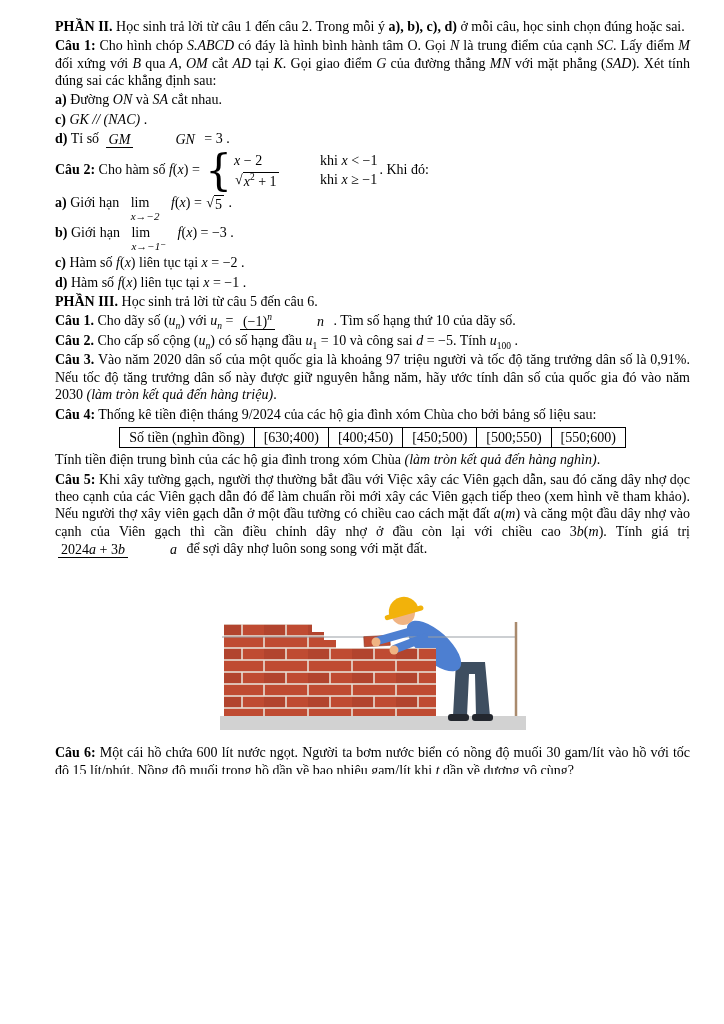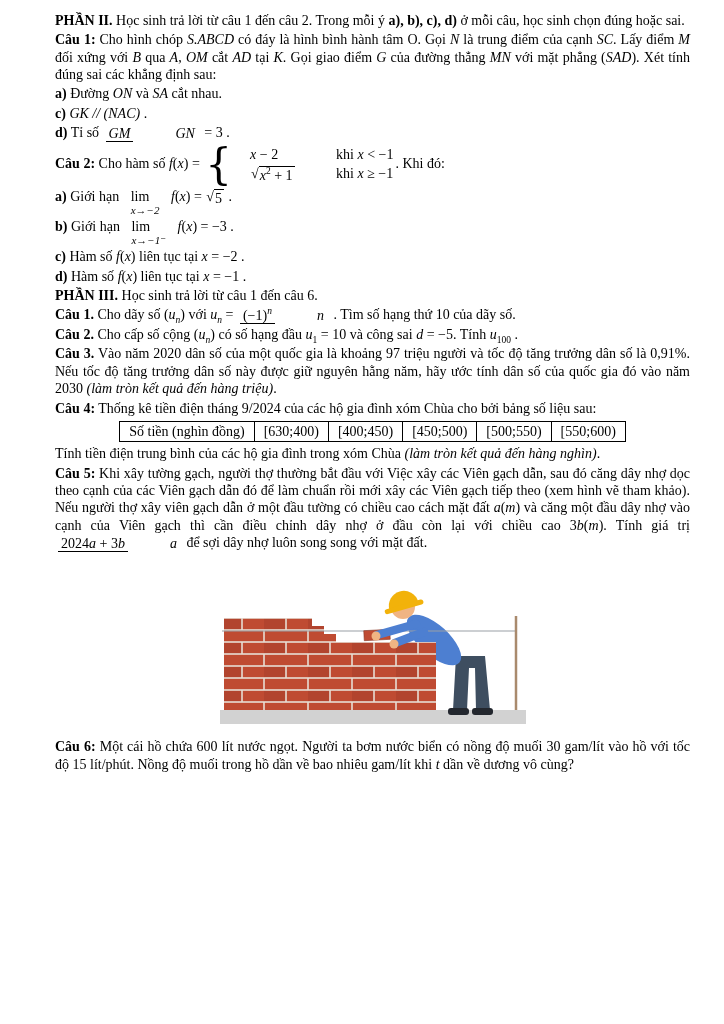--- a/index.html
+++ b/index.html
@@ -1,20 +1,20 @@
 <!DOCTYPE html>
 <html><head>
 <meta charset="utf-8">
 <style>
   * { margin:0; padding:0; box-sizing:border-box; }
   html,body { background:#ffffff; }
   body { font-family:"Liberation Serif","DejaVu Serif",serif; }
   .page {
     width:724px; height:774px; background:#fff; color:#000;
-    padding:12px 34px 14px 55px; overflow:hidden;
+    padding:18px 34px 14px 55px; overflow:hidden;
     font-size:14px; line-height:1.24;
   }
   p.para { text-align:justify; margin:0 0 2px 0; }
   .mt { margin-top:3px; }
   .f-n {} 
   .f-b { font-weight:bold; }
   .f-i { font-style:italic; }
   sup, sub { font-size:9.5px; line-height:0; }
   
   .frac { display:inline-flex; flex-direction:row; text-align:center;
@@ -27,21 +27,21 @@
   .sqb  { border-top:1px solid #000; padding:0 2px 0 1px; }
   
   .lim  { display:inline-flex; flex-direction:column; align-items:flex-start; margin:0 8px; }
   .limt { line-height:1; }
   .limu { font-size:11px; font-style:italic; line-height:1.1; }
   
   .cases { display:inline-flex; align-items:center; vertical-align:middle; margin:0 2px; }
   .brace { font-size:42px; line-height:1; font-weight:400; margin-right:2px;
            font-family:"DejaVu Serif",serif; }
   .cbody { display:inline-flex; flex-direction:column; row-gap:2px; }
-  .crow  { display:flex; align-items:baseline;margin-left:16px; }
+  .crow  { display:flex; align-items:baseline; }
   .cl    { min-width:70px; }
   .cr    { margin-left:16px; }
   
   .stat-table { border-collapse:collapse; margin:4px auto 3px auto; }
   .stat-table td { border:1px solid #000; padding:1px 9px; text-align:center; font-size:14px; }
   
   .illus-wrap { text-align:center; margin:6px 0 4px 0; }
   .illus { display:inline-block; }
 </style>
 </head>
@@ -82,21 +82,21 @@
         <span class="rad">√</span>
         <span class="sqb"><span class="f-n">5</span></span>
       </span><span class="f-n"> .</span></p>
   <p class="para"><span class="f-b">b)</span><span class="f-n"> Giới hạn </span><span class="lim">
         <span class="limt">lim</span>
         <span class="limu">x→−1⁻</span>
       </span><span class="f-n"> </span><span class="f-i">f</span><span class="f-n">(</span><span class="f-i">x</span><span class="f-n">) = −3 .</span></p>
   <p class="para"><span class="f-b">c)</span><span class="f-n"> Hàm số </span><span class="f-i">f</span><span class="f-n">(</span><span class="f-i">x</span><span class="f-n">)</span><span class="f-n"> liên tục tại </span><span class="f-i">x</span><span class="f-n"> = −2 .</span></p>
   <p class="para"><span class="f-b">d)</span><span class="f-n"> Hàm số </span><span class="f-i">f</span><span class="f-n">(</span><span class="f-i">x</span><span class="f-n">)</span><span class="f-n"> liên tục tại </span><span class="f-i">x</span><span class="f-n"> = −1 .</span></p>
 
-  <p class="para mt"><span class="f-b">PHẦN III.</span><span class="f-n"> Học sinh trả lời từ câu 1 đến câu 6.</span></p>
+  <p class="para mt"><span class="f-b">PHẦN III.</span><span class="f-n"> Học sinh trả lời từ câu 5 đến câu 6.</span></p>
   <p class="para"><span class="f-b">Câu 1.</span><span class="f-n"> Cho dãy số </span><span class="f-n">(</span><span class="f-i">u</span><sub class="f-i">n</sub><span class="f-n">)</span><span class="f-n"> với </span><span class="f-i">u</span><sub class="f-i">n</sub><span class="f-n"> = </span><span class="frac">
         <span class="fnum"><span class="f-n">(−1)</span><sup class="f-i">n</sup></span>
         <span class="fden"><span class="f-i">n</span></span>
       </span><span class="f-n"> . Tìm số hạng thứ 10 của dãy số.</span></p>
   <p class="para"><span class="f-b">Câu 2.</span><span class="f-n"> Cho cấp số cộng </span><span class="f-n">(</span><span class="f-i">u</span><sub class="f-i">n</sub><span class="f-n">)</span><span class="f-n"> có số hạng đầu </span><span class="f-i">u</span><sub class="f-n">1</sub><span class="f-n"> = 10 và công sai </span><span class="f-i">d</span><span class="f-n"> = −5. Tính </span><span class="f-i">u</span><sub class="f-n">100</sub><span class="f-n"> .</span></p>
   <p class="para"><span class="f-b">Câu 3.</span><span class="f-n"> Vào năm 2020 dân số của một quốc gia là khoảng 97 triệu người và tốc độ tăng trưởng dân số là 0,91%. Nếu tốc độ tăng trưởng dân số này được giữ nguyên hằng năm, hãy ước tính dân số của quốc gia đó vào năm 2030 </span><span class="f-i">(làm tròn kết quả đến hàng triệu)</span><span class="f-n">.</span></p>
   <p class="para"><span class="f-b">Câu 4:</span><span class="f-n"> Thống kê tiền điện tháng 9/2024 của các hộ gia đình xóm Chùa cho bởi bảng số liệu sau:</span></p>
 
   <table class="stat-table">
     <tbody>

